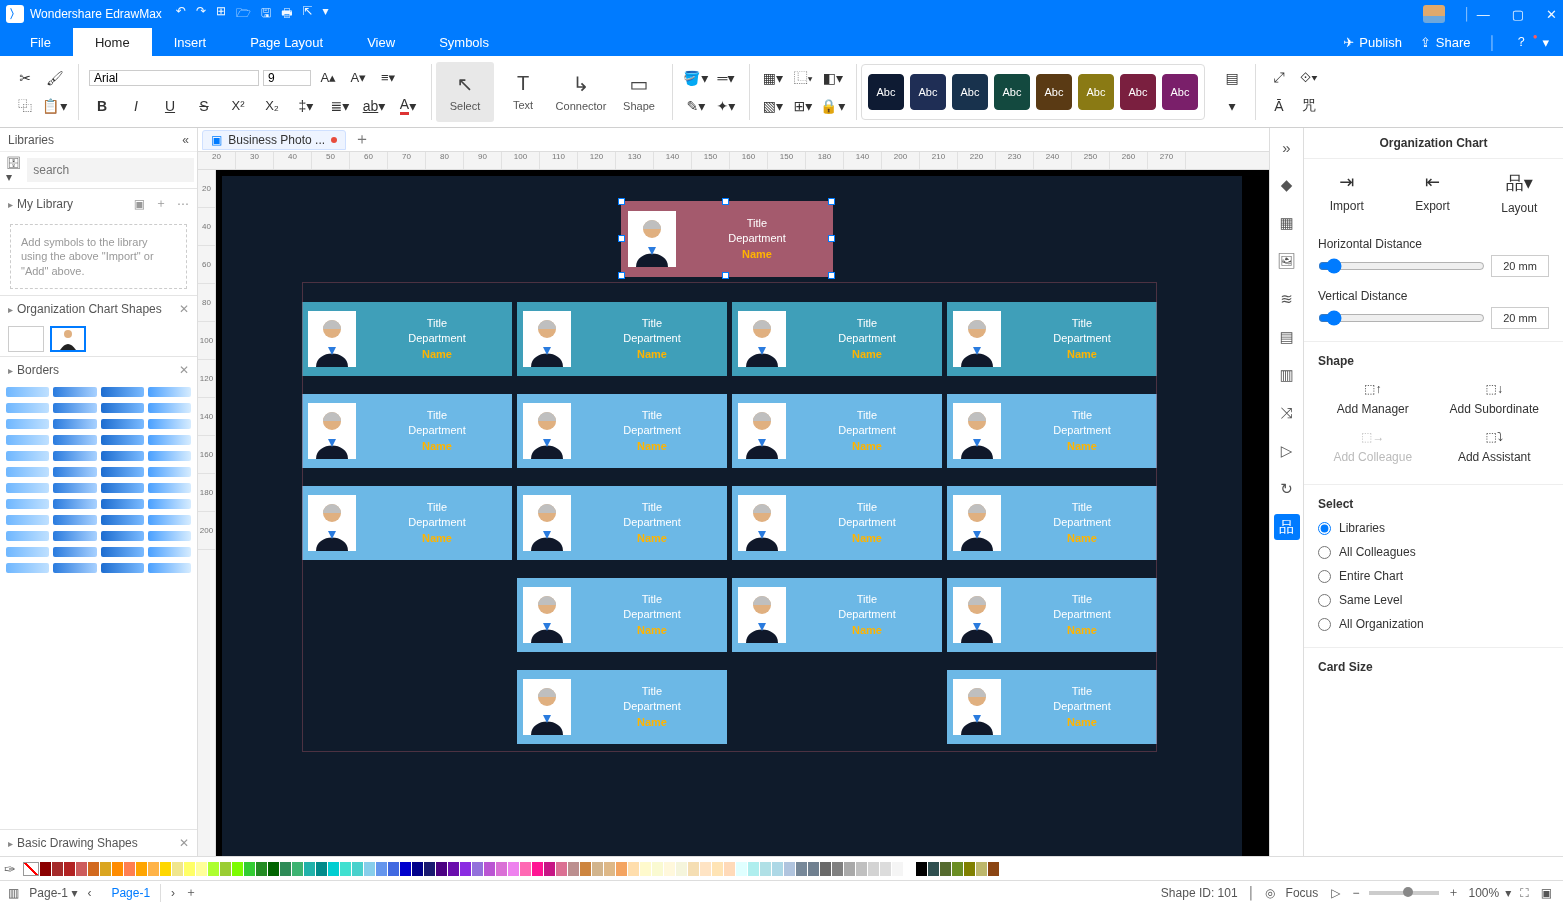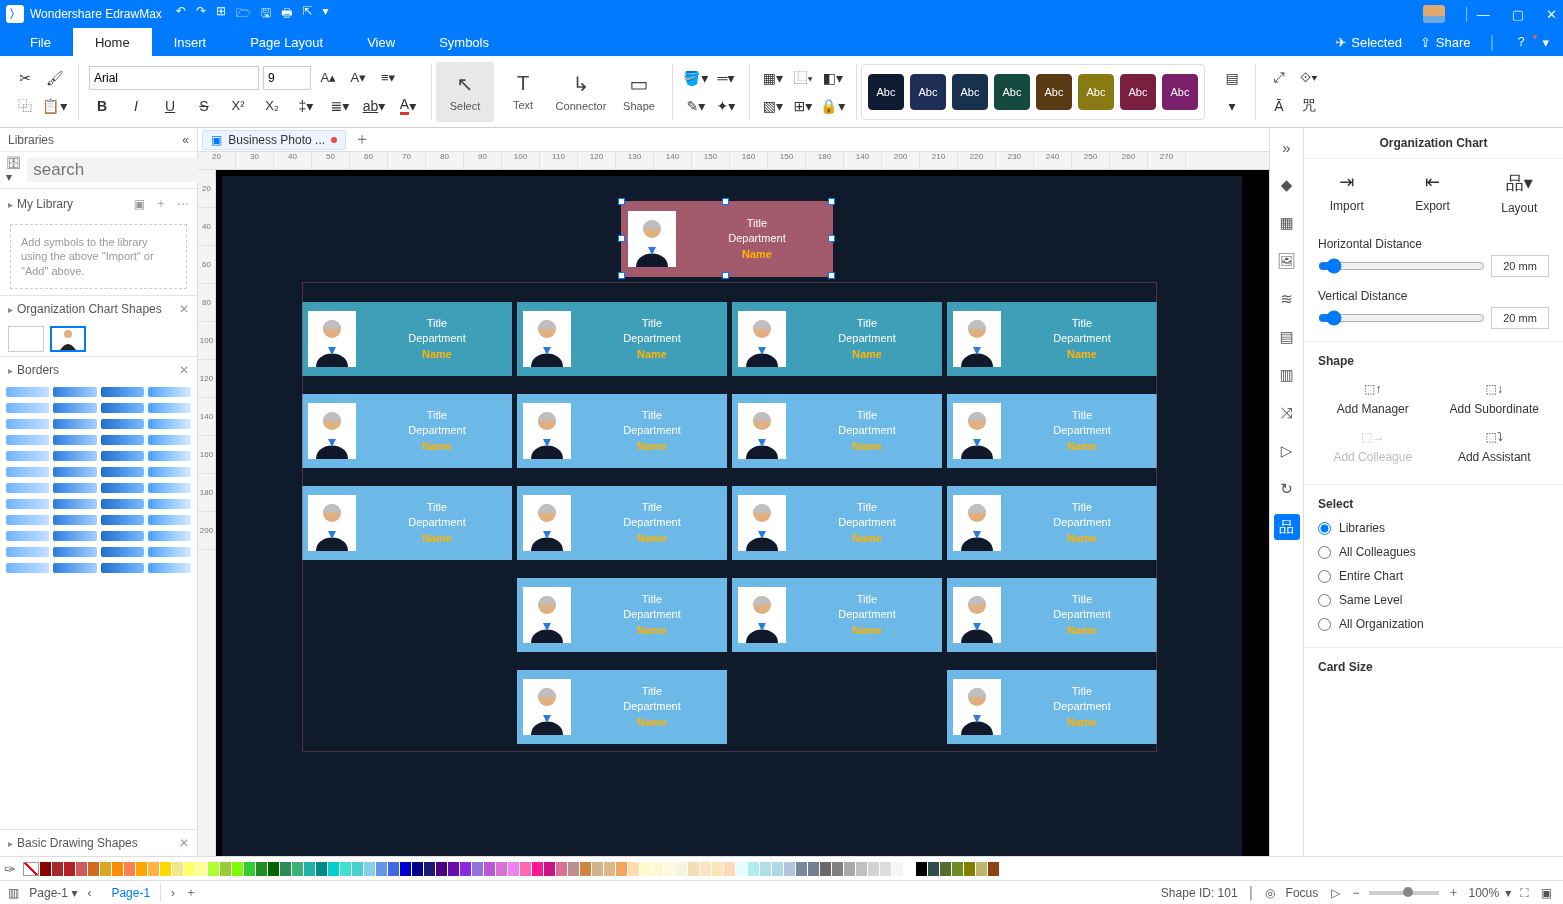--- a/index.html
+++ b/index.html
@@ -21,36 +21,36 @@
 .menubar .spacer { flex: 1; }
 .menubar .right { display: flex; gap: 18px; align-items: center; padding-right: 14px; }
 .menubar .right span { display: flex; align-items: center; gap: 5px; cursor: pointer; }
 
 
 .ribbon { height: 72px; background: #fff; border-bottom: 1px solid #d0d0d0; display: flex; align-items: center; padding: 4px 6px; gap: 4px; font-size: 11px; color: #555; }
 .ribbon .group { display: flex; flex-direction: column; gap: 4px; padding: 0 6px; }
 .ribbon .sep { width: 1px; background: #ddd; height: 56px; }
 .ribbon .rbtn { width: 26px; height: 24px; display: flex; align-items: center; justify-content: center; color: #333; cursor: pointer; font-size: 14px; }
 .ribbon .rbtn.sm { font-size: 13px; }
-.ribbon select, .ribbon input.font { height: 24px; border: 1px solid #ccc; font-size: 12px; padding: 0 4px; }
+.ribbon select, .ribbon input.font { height: 16px; border: 1px solid #ccc; font-size: 12px; padding: 0 4px; }
 .ribbon .big { display: flex; flex-direction: column; align-items: center; justify-content: center; width: 58px; height: 60px; cursor: pointer; border-radius: 3px; }
 .ribbon .big.sel { background: #e8e8e8; }
 .ribbon .big .ic { font-size: 20px; color: #444; }
 .ribbon .big .lb { margin-top: 4px; }
 .ribbon .swatch { width: 36px; height: 36px; border-radius: 4px; display: flex; align-items: center; justify-content: center; color: #fff; font-size: 11px; cursor: pointer; flex: none; }
 .ribbon .swatchbox { display: flex; gap: 6px; align-items: center; padding: 0 6px; border: 1px solid #ddd; border-radius: 4px; height: 56px; }
 
 
 .main { display: flex; height: calc(904px - 28px - 28px - 72px - 24px - 24px); }
 
 
 .leftpanel { width: 198px; border-right: 1px solid #ddd; display: flex; flex-direction: column; font-size: 12px; color: #555; }
 .leftpanel .hdr { height: 24px; display: flex; align-items: center; justify-content: space-between; padding: 0 8px; border-bottom: 1px solid #eee; }
 .leftpanel .searchrow { display: flex; align-items: center; padding: 4px 6px; gap: 6px; }
-.leftpanel .searchrow input { flex: 1; border: none; outline: none; background: #f3f3f3; height: 24px; padding: 0 6px; font-size: 17px; }
+.leftpanel .searchrow input { flex: 1; border: none; outline: none; background: #f3f3f3; height: 24px; padding: 0 6px; font-size: 12px; }
 .leftpanel .section { border-top: 1px solid #e4e4e4; }
 .leftpanel .section .title { padding: 6px 8px; display: flex; align-items: center; gap: 4px; cursor: pointer; }
 .leftpanel .section .title .caret::before { content: "▸"; color: #888; font-size: 10px; }
 .leftpanel .section .title .close { margin-left: auto; color: #999; cursor: pointer; }
 .leftpanel .hint { border: 1px dashed #ccc; margin: 6px 10px; padding: 10px; color: #999; font-size: 11px; line-height: 1.3; }
 .leftpanel .thumbs { display: flex; gap: 6px; padding: 4px 8px; }
 .leftpanel .thumb { width: 36px; height: 26px; border: 1px solid #ccc; background: #fff; cursor: pointer; display:flex; align-items:flex-end; justify-content:center; }
 .leftpanel .thumb.sel { border: 2px solid #007bff; }
 .leftpanel .borders { padding: 4px 6px; display: grid; grid-template-columns: repeat(4, 1fr); gap: 6px 4px; overflow-y: auto; }
 .leftpanel .borders .b { height: 10px; background: linear-gradient(90deg,#6fb7ff,#bfe0ff); border-radius: 2px; cursor: pointer; }
@@ -153,21 +153,21 @@
 
 <div class="menubar">
   <div class="tab">File</div>
   <div class="tab active">Home</div>
   <div class="tab">Insert</div>
   <div class="tab">Page Layout</div>
   <div class="tab">View</div>
   <div class="tab">Symbols</div>
   <div class="spacer"></div>
   <div class="right">
-    <span>✈ <span>Selected</span></span>
+    <span>✈ <span>Publish</span></span>
     <span>⇪ <span>Share</span></span>
     <span style="opacity:.6">│</span>
     <span>？<span style="color:#ff5a5a;font-size:8px;position:relative;top:-6px">●</span> ▾</span>
   </div>
 </div>
 
 <div class="ribbon">
   <div class="group">
     <div style="display:flex;gap:4px">
       <div class="rbtn">✂</div>

